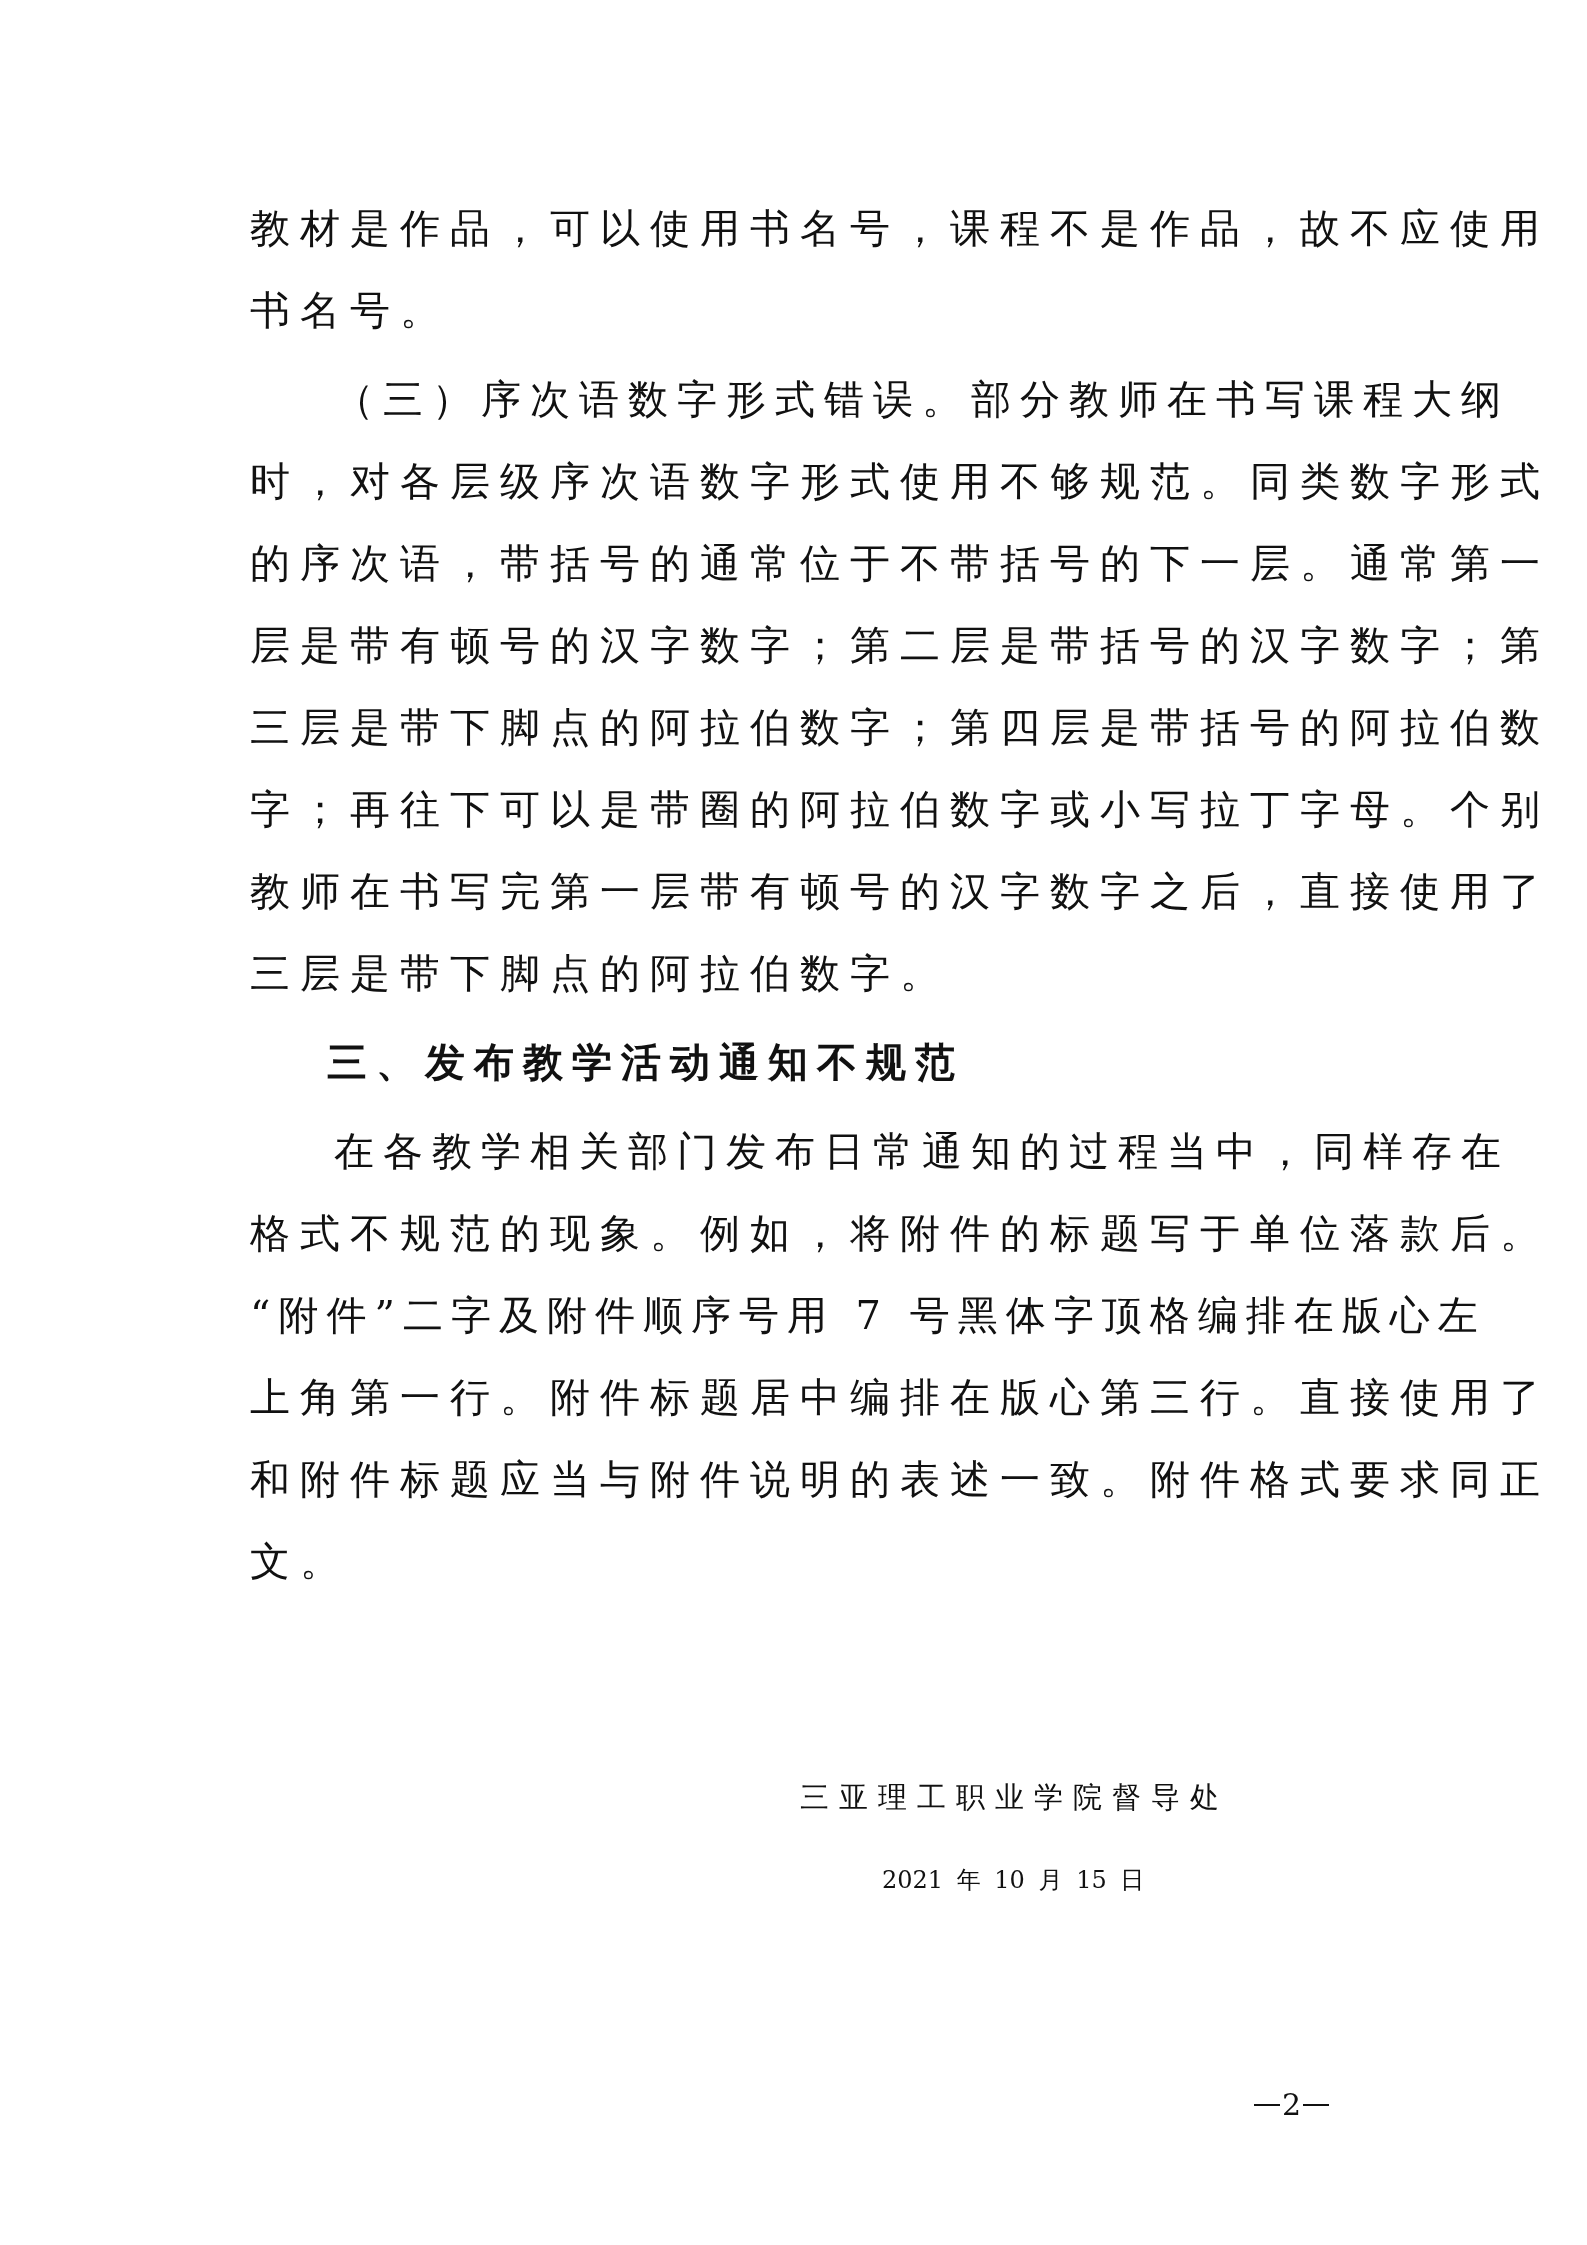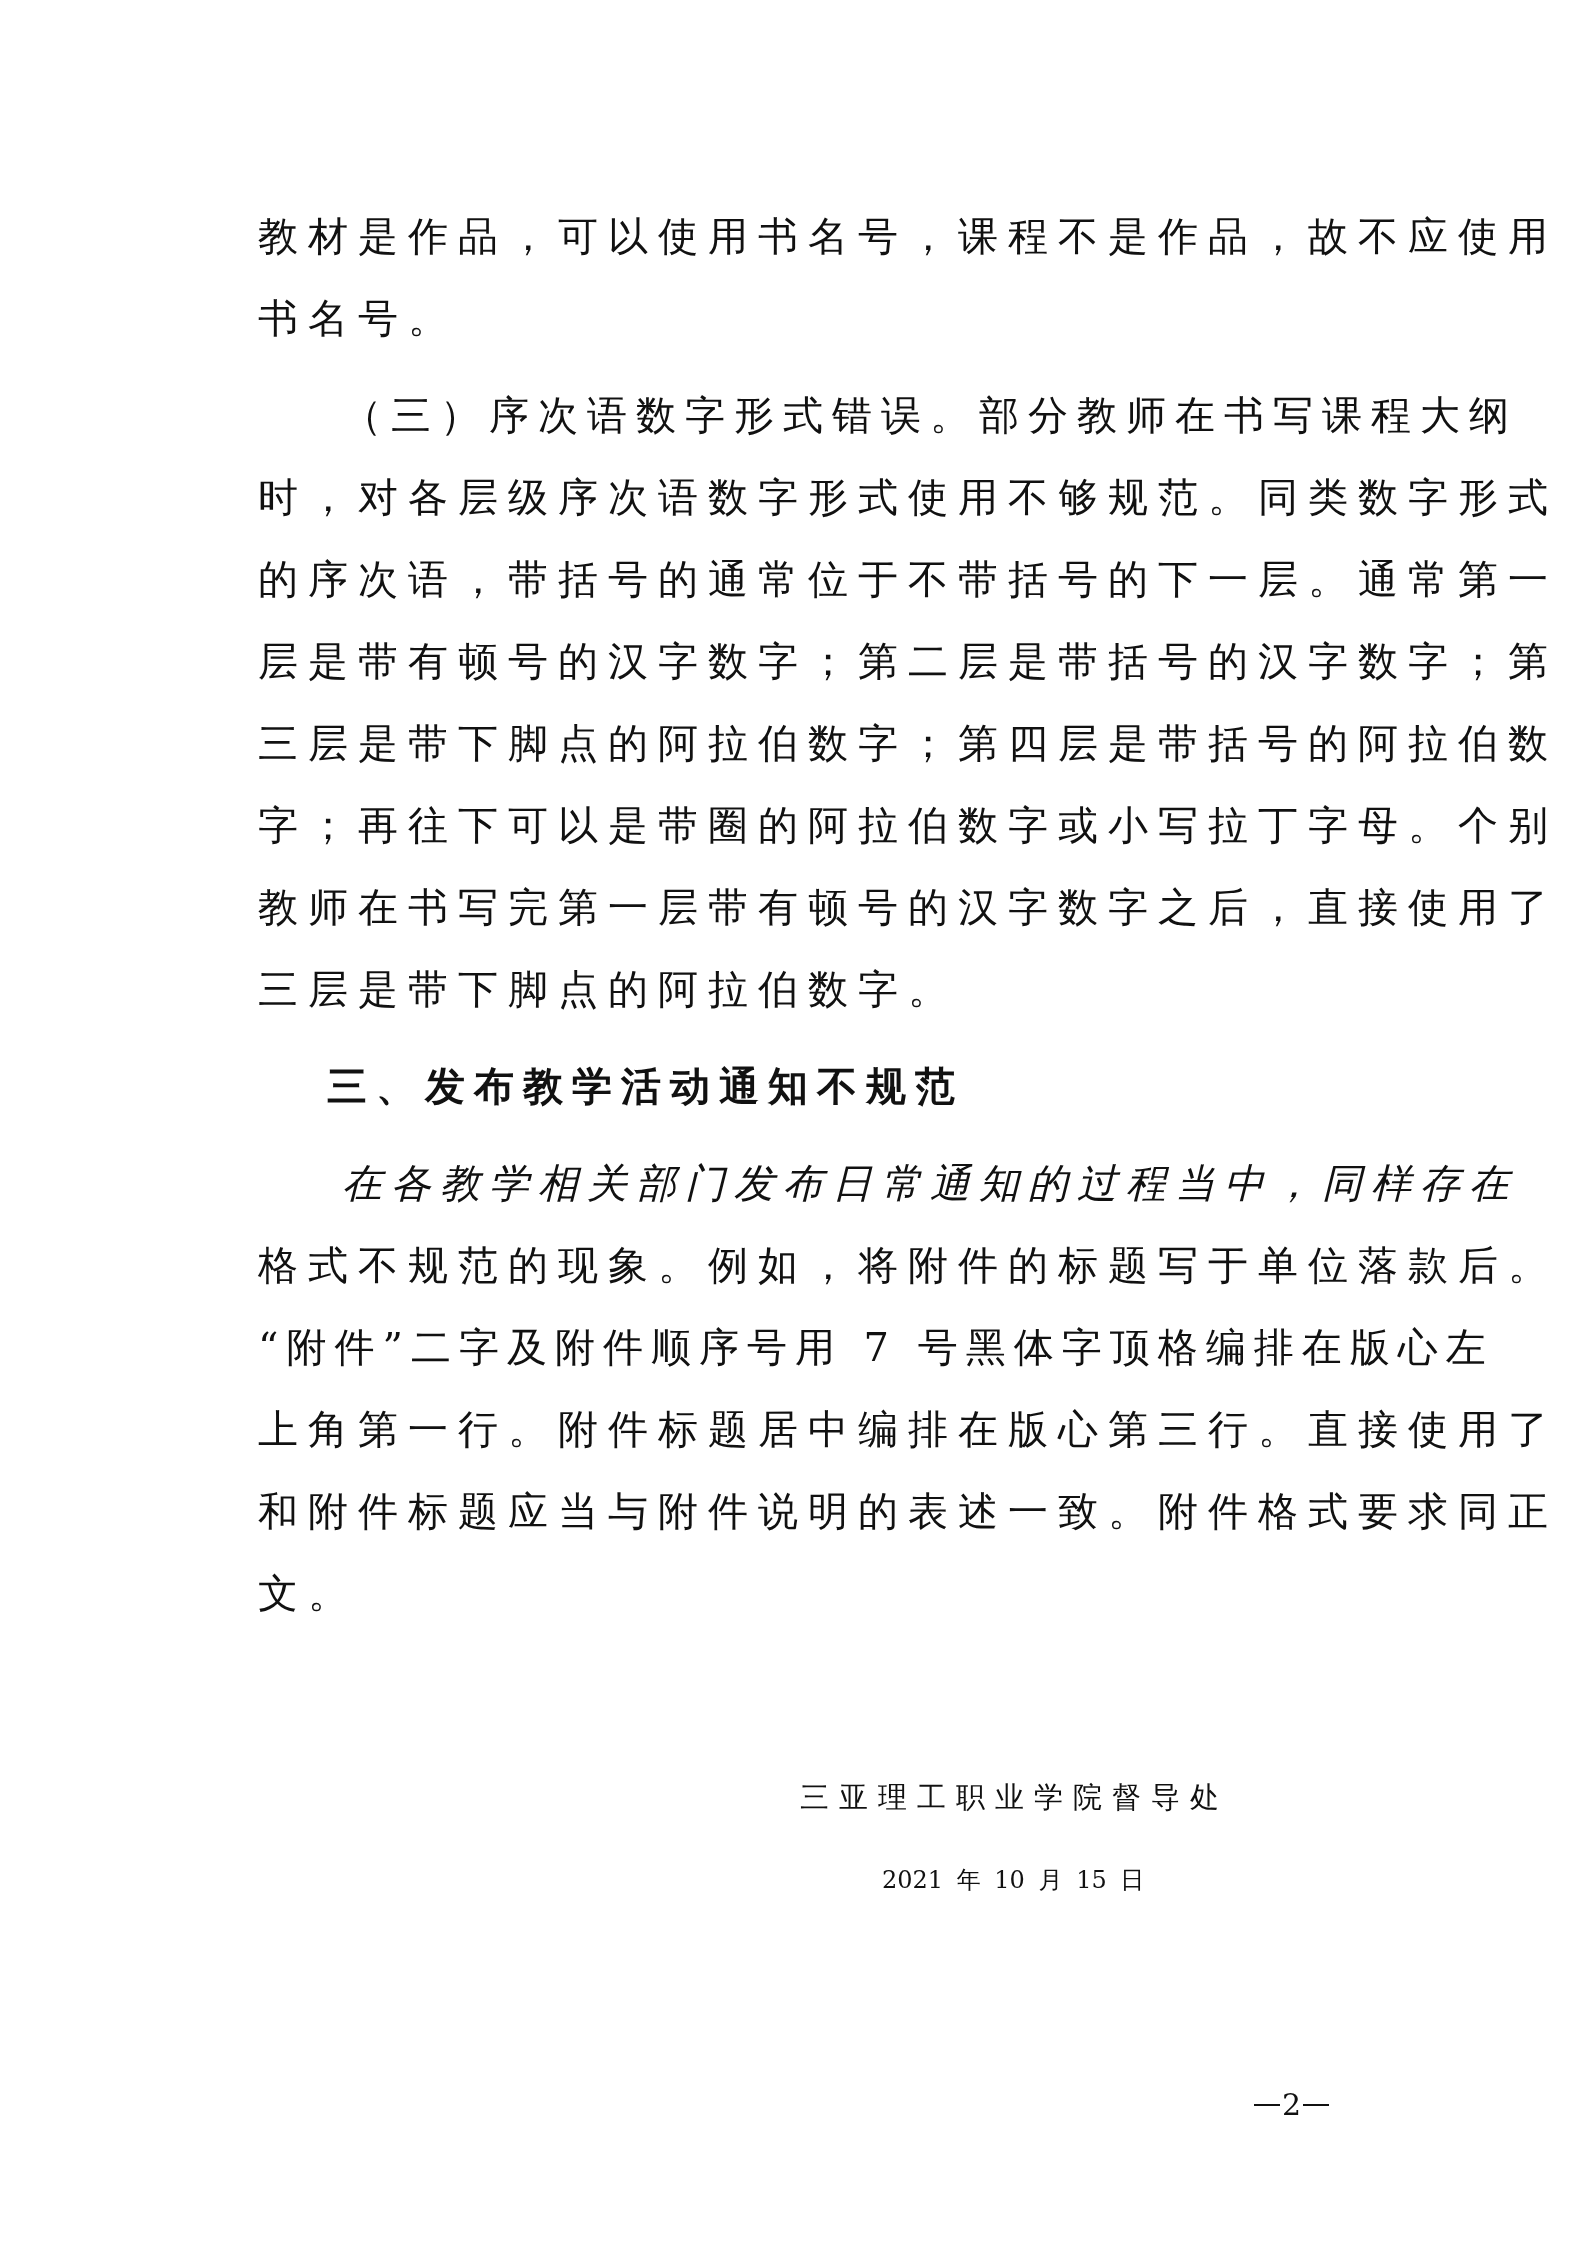--- a/index.html
+++ b/index.html
@@ -29,21 +29,21 @@
       top: 180px;
       font-family: "DejaVu Serif", "Liberation Serif", serif;
       font-size: 40px;
       letter-spacing: 10px;
       line-height: 82px;
       text-align: justify;
       text-align-last: left;
       font-weight: 300;
     }
     .para {
-      margin: 15px;
+      margin: 7px;
       padding: 0;
       word-break: break-all;
     }
     .line {
       display: block;
       white-space: nowrap;
       height: 82px;
     }
     .heading {
       margin: 0;
@@ -120,21 +120,21 @@
       <span class="line">层是带有顿号的汉字数字；第二层是带括号的汉字数字；第</span>
       <span class="line">三层是带下脚点的阿拉伯数字；第四层是带括号的阿拉伯数</span>
       <span class="line">字；再往下可以是带圈的阿拉伯数字或小写拉丁字母。个别</span>
       <span class="line">教师在书写完第一层带有顿号的汉字数字之后，直接使用了</span>
       <span class="line">三层是带下脚点的阿拉伯数字。</span>
     </div>
 
     <h2 class="heading">三、发布教学活动通知不规范</h2>
 
     <div class="para">
-      <span class="line" style="padding-left:84px;letter-spacing:9px;font-style:italic;">在各教学相关部门发布日常通知的过程当中，同样存在</span>
+      <span class="line" style="padding-left:84px;letter-spacing:9px;">在各教学相关部门发布日常通知的过程当中，同样存在</span>
       <span class="line">格式不规范的现象。例如，将附件的标题写于单位落款后。</span>
       <span class="line" style="letter-spacing:8px;">“附件”二字及附件顺序号用 7 号黑体字顶格编排在版心左</span>
       <span class="line">上角第一行。附件标题居中编排在版心第三行。直接使用了</span>
       <span class="line">和附件标题应当与附件说明的表述一致。附件格式要求同正</span>
       <span class="line">文。</span>
     </div>
 
   </div>
 
   <div class="signature-block">

